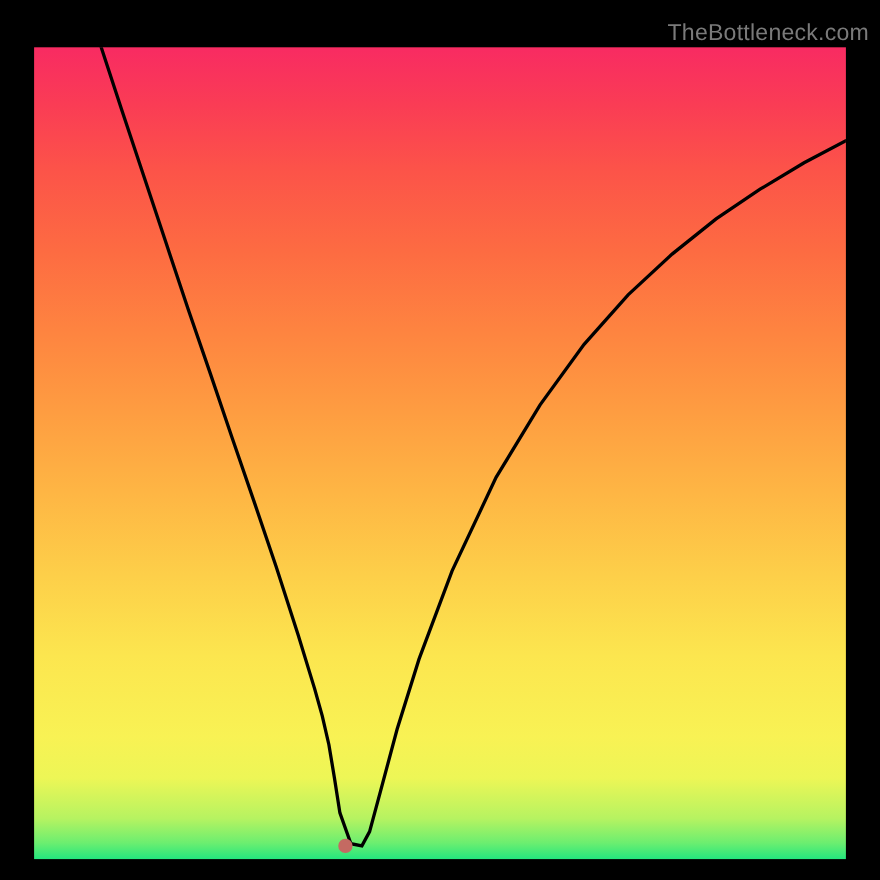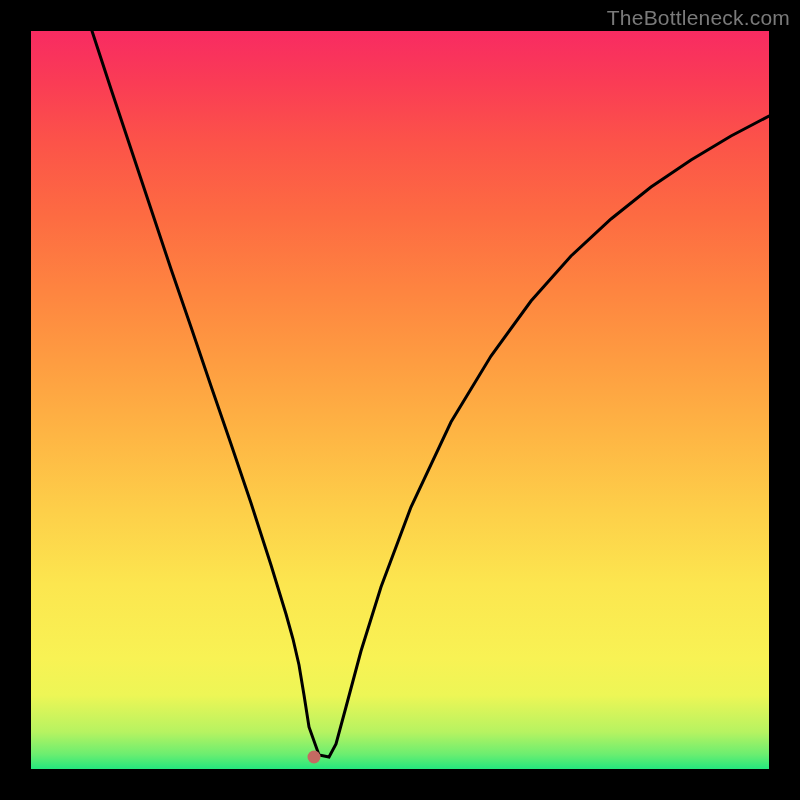--- a/index.html
+++ b/index.html
@@ -9,20 +9,21 @@
     height: 800px;
     overflow: hidden;
     background: #000;
     font-family: Arial, Helvetica, sans-serif;
   }
   .frame {
     position: relative;
     width: 800px;
     height: 575px;
     background: #000;
+    margin-top: 12px;
   }
   .plot-area {
     position: absolute;
     left: 31px;
     top: 31px;
     width: 738px;
     height: 738px;
     
     background: linear-gradient(to top,
       #24e77e 0%,

